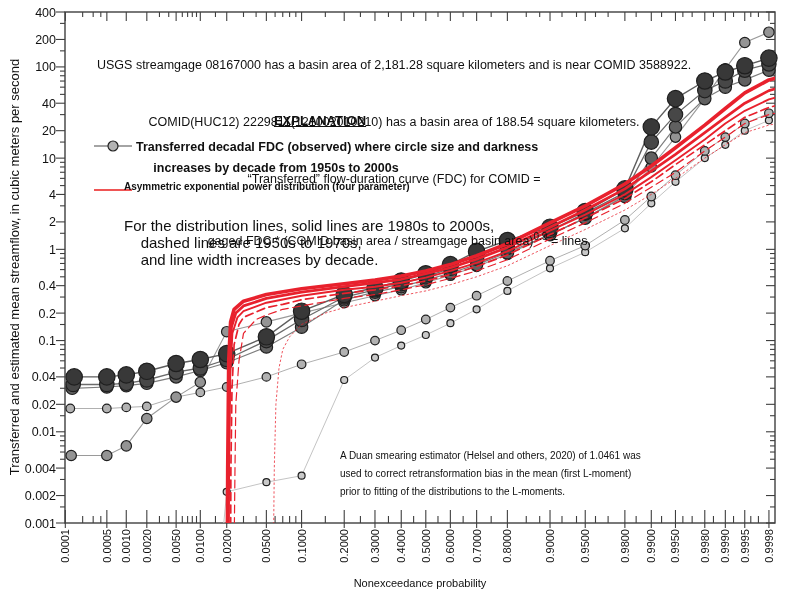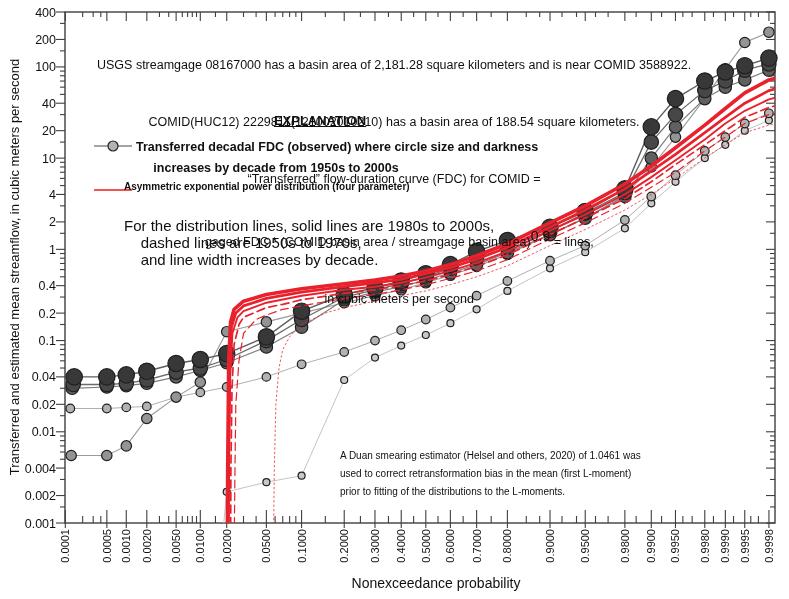--- a/index.html
+++ b/index.html
@@ -2,29 +2,29 @@
 <html><head>
 <meta charset="utf-8">
 <style>
   html,body{margin:0;padding:0;background:#ffffff;}
   #stage{position:relative;width:789px;height:599px;background:#fff;overflow:hidden;
          font-family:"Liberation Sans","DejaVu Sans",sans-serif;color:#111;}
   #chart{position:absolute;left:0;top:0;}
   .ann{position:absolute;color:#101010;}
   .hdr{left:97px;top:18px;font-size:12.5px;line-height:19px;white-space:pre;text-align:center;}
   .hdr div{white-space:pre;}
-  .hdr sup{font-size:14px;}
+  .hdr sup{font-size:10px;}
   .expl{left:235px;top:113px;width:170px;text-align:center;font-weight:bold;font-size:13px;text-decoration:underline;}
   .leg1{left:136px;top:137px;font-weight:bold;font-size:12.5px;line-height:21px;white-space:pre;}
   .leg2{left:124px;top:181px;font-weight:bold;font-size:10px;white-space:pre;}
   .dist{left:124px;top:217px;font-size:15px;line-height:17px;white-space:pre;}
   .duan{left:340px;top:447px;font-size:10px;line-height:18px;white-space:pre;}
   .ylab{left:14px;top:267px;transform:translate(-50%,-50%) rotate(-90deg);
         font-size:13px;white-space:nowrap;}
-  .xlab{left:436px;top:583px;transform:translate(-50%,-50%);font-size:14px;white-space:nowrap;}
+  .xlab{left:420px;top:583px;transform:translate(-50%,-50%);font-size:11px;white-space:nowrap;}
 </style>
 </head>
 <body>
 
 <div id="stage">
   <svg id="chart" width="789" height="599">
       <defs>
         <clipPath id="pc">
           <rect x="65" y="12" width="710" height="511"></rect>
         </clipPath>
@@ -497,21 +497,20 @@
       <line x1="94" y1="146" x2="132" y2="146" stroke="#4a4a4a" stroke-width="1.2"></line>
       <circle cx="113" cy="146" r="5" fill="#b3b3b3" stroke="#222" stroke-width="1.2"></circle>
       <line x1="94" y1="190" x2="132" y2="190" stroke="#ef5555" stroke-width="2.2"></line>
     </svg>
 
   <div class="ann hdr">
     <div>USGS streamgage 08167000 has a basin area of 2,181.28 square kilometers and is near COMID 3588922.</div>
     <div>COMID(HUC12) 2229811(121002010210) has a basin area of 188.54 square kilometers.</div>
     <div>“Transferred” flow-duration curve (FDC) for COMID =</div>
     <div><span>   gaged FDC * (COMID basin area / streamgage basin area)</span><sup>0.9</sup><span> = lines,</span></div>
-    <div>   in cubic meters per second</div>
   </div>
 
   <div class="ann expl">EXPLANATION</div>
   <div class="ann leg1">Transferred decadal FDC (observed) where circle size and darkness
      increases by decade from 1950s to 2000s</div>
   <div class="ann leg2">Asymmetric exponential power distribution (four parameter)</div>
   <div class="ann dist">For the distribution lines, solid lines are 1980s to 2000s,
     dashed lines are 1950s to 1970s,
     and line width increases by decade.</div>
   <div class="ann duan">A Duan smearing estimator (Helsel and others, 2020) of 1.0461 was

